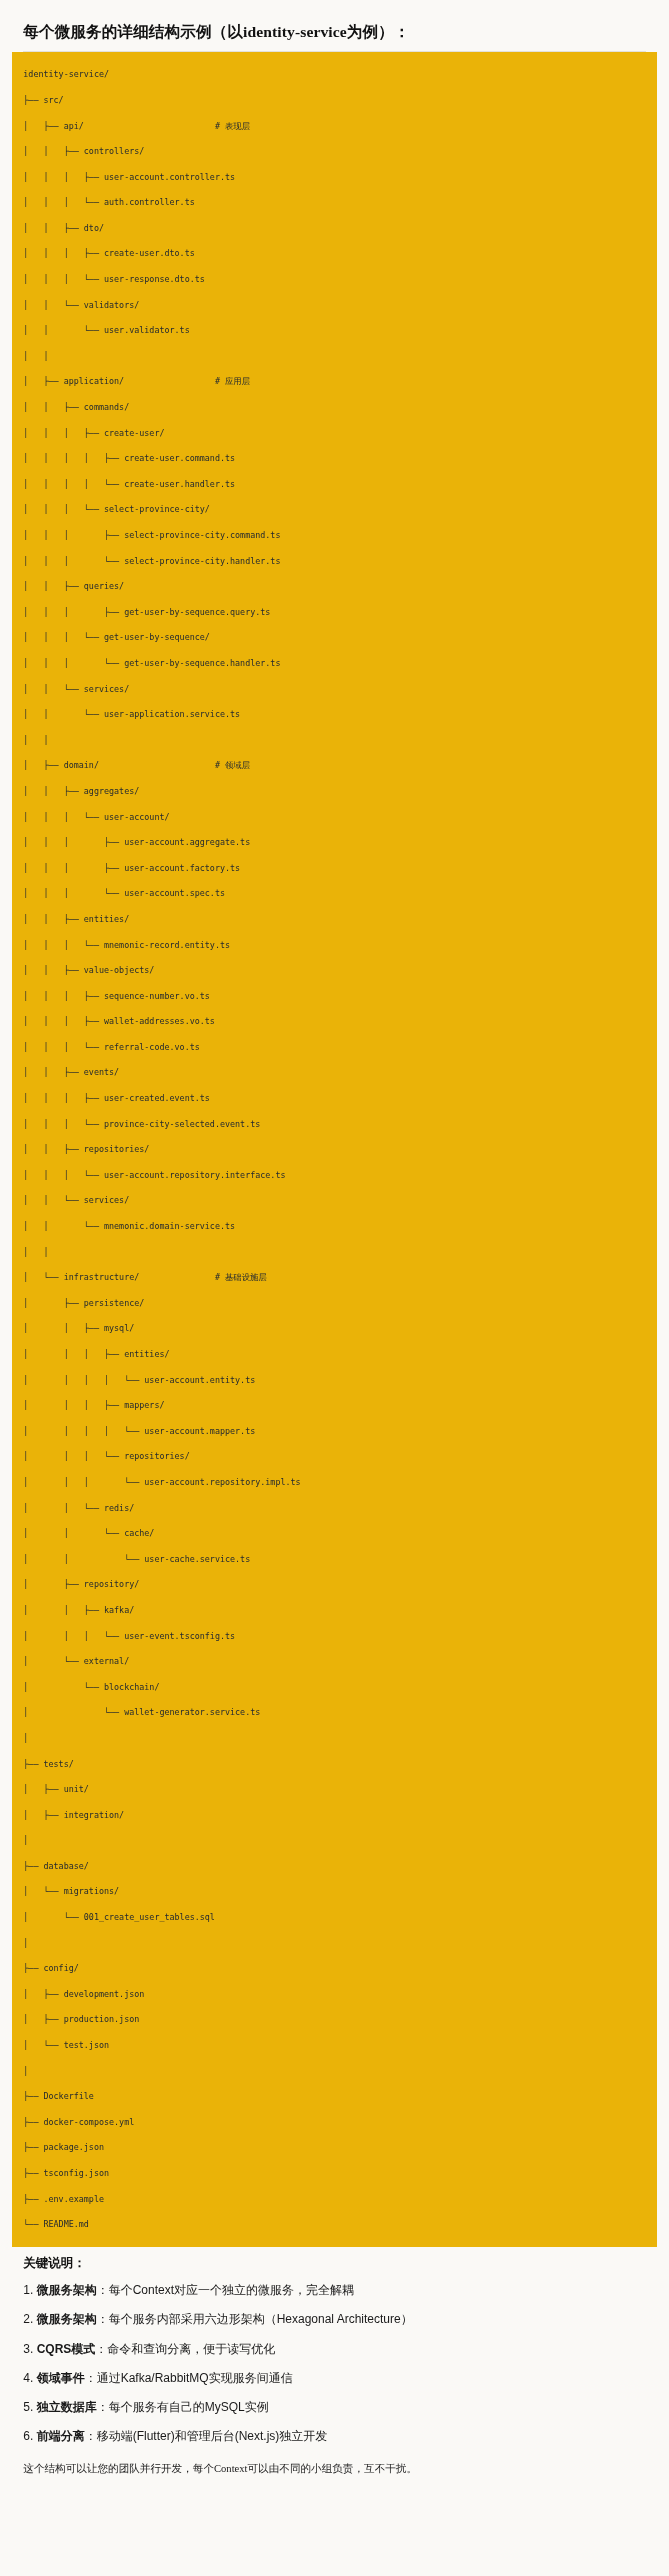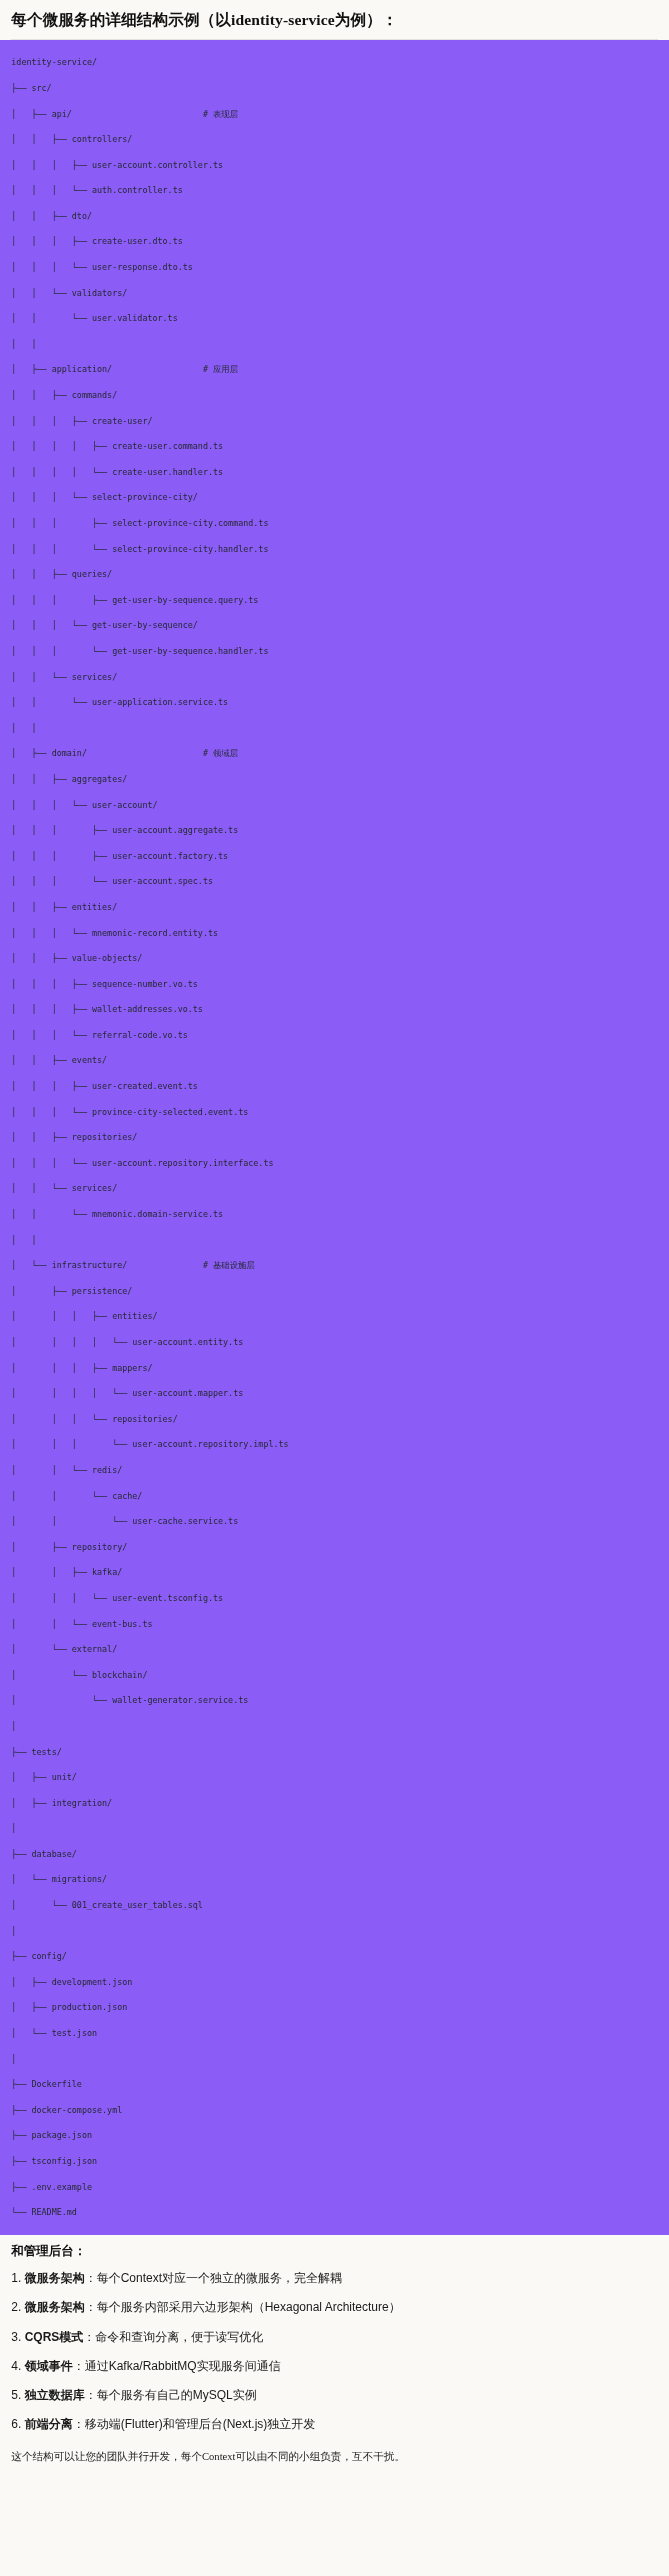--- a/index.html
+++ b/index.html
@@ -10,21 +10,21 @@
   body {
     width: 669px;
     font-family: "Liberation Serif", serif;
     color: #1a1a1a;
     -webkit-font-smoothing: antialiased;
   }
   .page {
     width: 669px;
     box-sizing: border-box;
     background: #faf9f6;
-    padding: 0;
+    padding: 12px;
   }
   
   .doc-heading {
     font-family: "Liberation Serif", serif;
     font-weight: bold;
     font-size: 15.6px;
     line-height: 1.4;
     color: #111;
     padding: 8.8px 11.3px 8.8px 11.3px;
     margin: 0;
@@ -38,21 +38,21 @@
   }
   
   .tree-block {
     font-family: "DejaVu Sans Mono", "Liberation Mono", monospace;
     font-size: 8.4px;
     line-height: 12.8px;
     color: #24292f;
     padding: 16.3px 11.3px 16.3px 11.3px;
     white-space: pre;
     overflow: hidden;
-    background: #8b5cf6;
+    background: #eab308;
     letter-spacing: 0px;
   }
   .tree-line {
     white-space: pre;
     display: block;
     min-height: 12.8px;
   }
   .tree-line .cmt {
     color: #24292f;
   }
@@ -146,33 +146,33 @@
 <span class="tree-line">│   │   ├── events/</span>
 <span class="tree-line">│   │   │   ├── user-created.event.ts</span>
 <span class="tree-line">│   │   │   └── province-city-selected.event.ts</span>
 <span class="tree-line">│   │   ├── repositories/</span>
 <span class="tree-line">│   │   │   └── user-account.repository.interface.ts</span>
 <span class="tree-line">│   │   └── services/</span>
 <span class="tree-line">│   │       └── mnemonic.domain-service.ts</span>
 <span class="tree-line">│   │</span>
 <span class="tree-line">│   └── infrastructure/               <span class="cmt"># 基础设施层</span></span>
 <span class="tree-line">│       ├── persistence/</span>
+<span class="tree-line">│       │   ├── mysql/</span>
 <span class="tree-line">│       │   │   ├── entities/</span>
 <span class="tree-line">│       │   │   │   └── user-account.entity.ts</span>
 <span class="tree-line">│       │   │   ├── mappers/</span>
 <span class="tree-line">│       │   │   │   └── user-account.mapper.ts</span>
 <span class="tree-line">│       │   │   └── repositories/</span>
 <span class="tree-line">│       │   │       └── user-account.repository.impl.ts</span>
 <span class="tree-line">│       │   └── redis/</span>
 <span class="tree-line">│       │       └── cache/</span>
 <span class="tree-line">│       │           └── user-cache.service.ts</span>
 <span class="tree-line">│       ├── repository/</span>
 <span class="tree-line">│       │   ├── kafka/</span>
 <span class="tree-line">│       │   │   └── user-event.tsconfig.ts</span>
-<span class="tree-line">│       │   └── event-bus.ts</span>
 <span class="tree-line">│       └── external/</span>
 <span class="tree-line">│           └── blockchain/</span>
 <span class="tree-line">│               └── wallet-generator.service.ts</span>
 <span class="tree-line">│</span>
 <span class="tree-line">├── tests/</span>
 <span class="tree-line">│   ├── unit/</span>
 <span class="tree-line">│   ├── integration/</span>
 <span class="tree-line">│</span>
 <span class="tree-line">├── database/</span>
 <span class="tree-line">│   └── migrations/</span>
@@ -184,21 +184,21 @@
 <span class="tree-line">│   └── test.json</span>
 <span class="tree-line">│</span>
 <span class="tree-line">├── Dockerfile</span>
 <span class="tree-line">├── docker-compose.yml</span>
 <span class="tree-line">├── package.json</span>
 <span class="tree-line">├── tsconfig.json</span>
 <span class="tree-line">├── .env.example</span>
 <span class="tree-line">└── README.md</span></div>
 
   <div class="notes">
-    <div class="notes-title">和管理后台：</div>
+    <div class="notes-title">关键说明：</div>
 
     <div>
         <div class="note-item"><span class="num">1. </span><span class="term">微服务架构</span><span class="colon">：</span><span class="desc">每个Context对应一个独立的微服务，完全解耦</span></div>
         <div class="note-item"><span class="num">2. </span><span class="term">微服务架构</span><span class="colon">：</span><span class="desc">每个服务内部采用六边形架构（Hexagonal Architecture）</span></div>
         <div class="note-item"><span class="num">3. </span><span class="term">CQRS模式</span><span class="colon">：</span><span class="desc">命令和查询分离，便于读写优化</span></div>
         <div class="note-item"><span class="num">4. </span><span class="term">领域事件</span><span class="colon">：</span><span class="desc">通过Kafka/RabbitMQ实现服务间通信</span></div>
         <div class="note-item"><span class="num">5. </span><span class="term">独立数据库</span><span class="colon">：</span><span class="desc">每个服务有自己的MySQL实例</span></div>
         <div class="note-item"><span class="num">6. </span><span class="term">前端分离</span><span class="colon">：</span><span class="desc">移动端(Flutter)和管理后台(Next.js)独立开发</span></div>
       </div>
 

